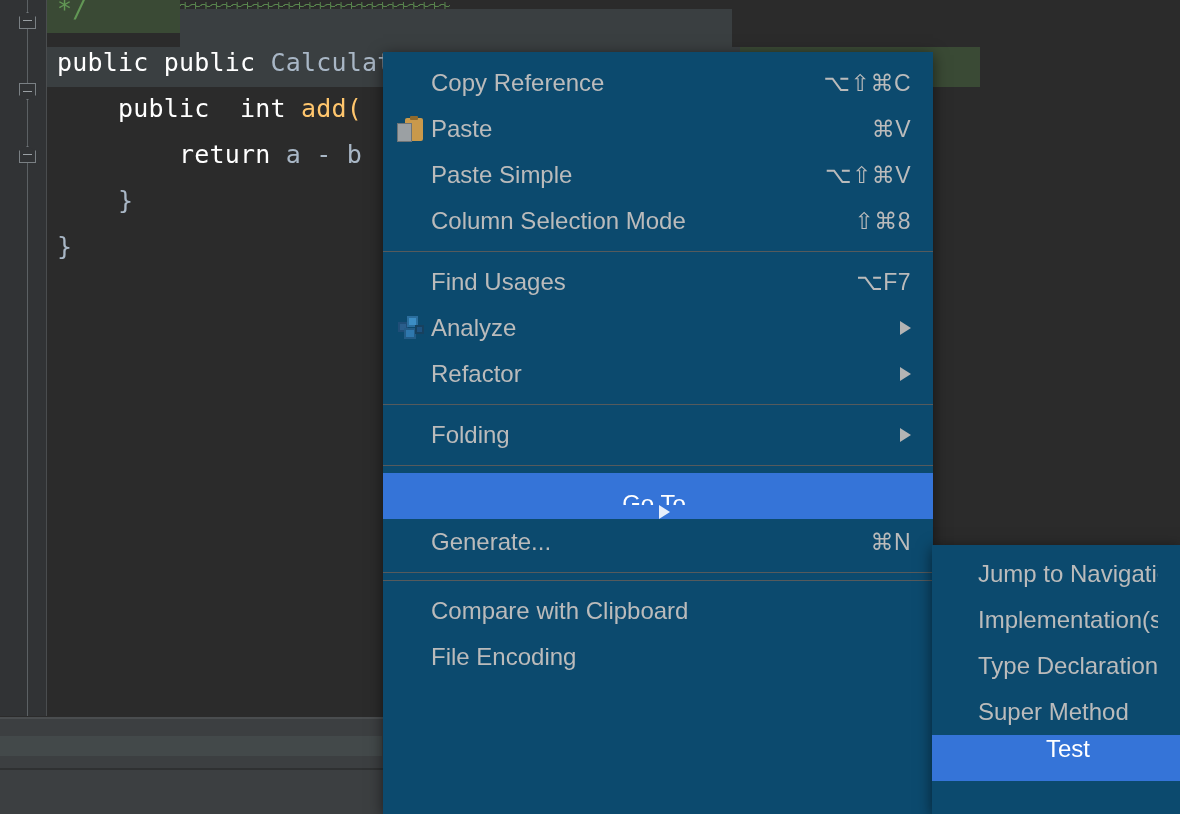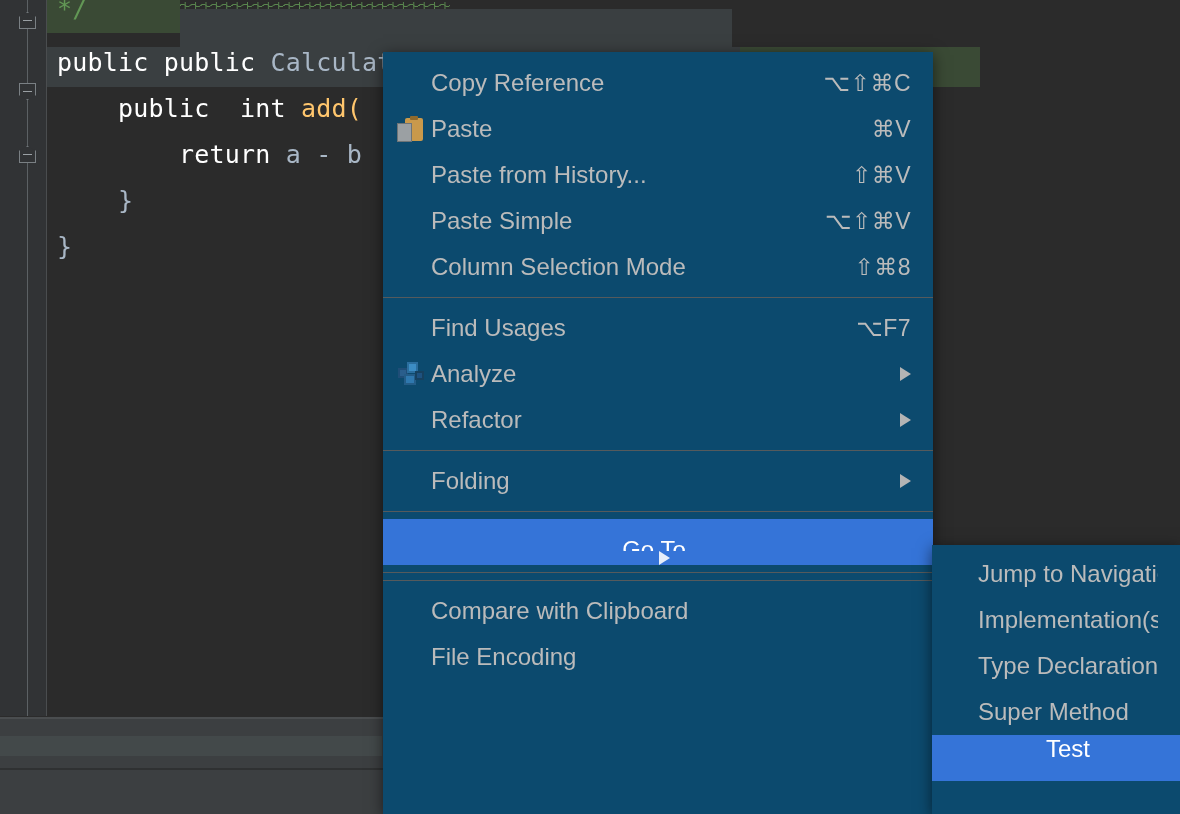--- a/index.html
+++ b/index.html
@@ -302,25 +302,20 @@
     <div class="menu-item">
       <span class="mi-icon">
         <span class="icon-paste">
           <span class="board"></span>
           <span class="clip"></span>
           <span class="doc"></span>
         </span>
       </span>
       <span class="mi-label">Paste</span>
       <span class="mi-shortcut">⌘V</span>
-    </div>
-    <div class="menu-item">
-      <span class="mi-icon"></span>
-      <span class="mi-label">Paste from History...</span>
-      <span class="mi-shortcut">⇧⌘V</span>
     </div>
     <div class="menu-item">
       <span class="mi-icon"></span>
       <span class="mi-label">Paste Simple</span>
       <span class="mi-shortcut">⌥⇧⌘V</span>
     </div>
     <div class="menu-item">
       <span class="mi-icon"></span>
       <span class="mi-label">Column Selection Mode</span>
       <span class="mi-shortcut">⇧⌘8</span>
@@ -353,20 +348,25 @@
       <span class="mi-icon"></span>
       <span class="mi-label">Folding</span>
       <span class="mi-arrow"></span>
     </div>
     <div class="menu-sep"></div>
     <div class="menu-item selected">
       <span class="mi-icon"></span>
       <span class="mi-label">Go To</span>
       <span class="mi-arrow"></span>
     </div>
+    <div class="menu-item">
+      <span class="mi-icon"></span>
+      <span class="mi-label">Generate...</span>
+      <span class="mi-shortcut">⌘N</span>
+    </div>
     <div class="menu-sep"></div>
     <div class="menu-sep"></div>
     <div class="menu-item">
       <span class="mi-icon"></span>
       <span class="mi-label">Compare with Clipboard</span>
     </div>
     <div class="menu-item">
       <span class="mi-icon"></span>
       <span class="mi-label">File Encoding</span>
     </div>

